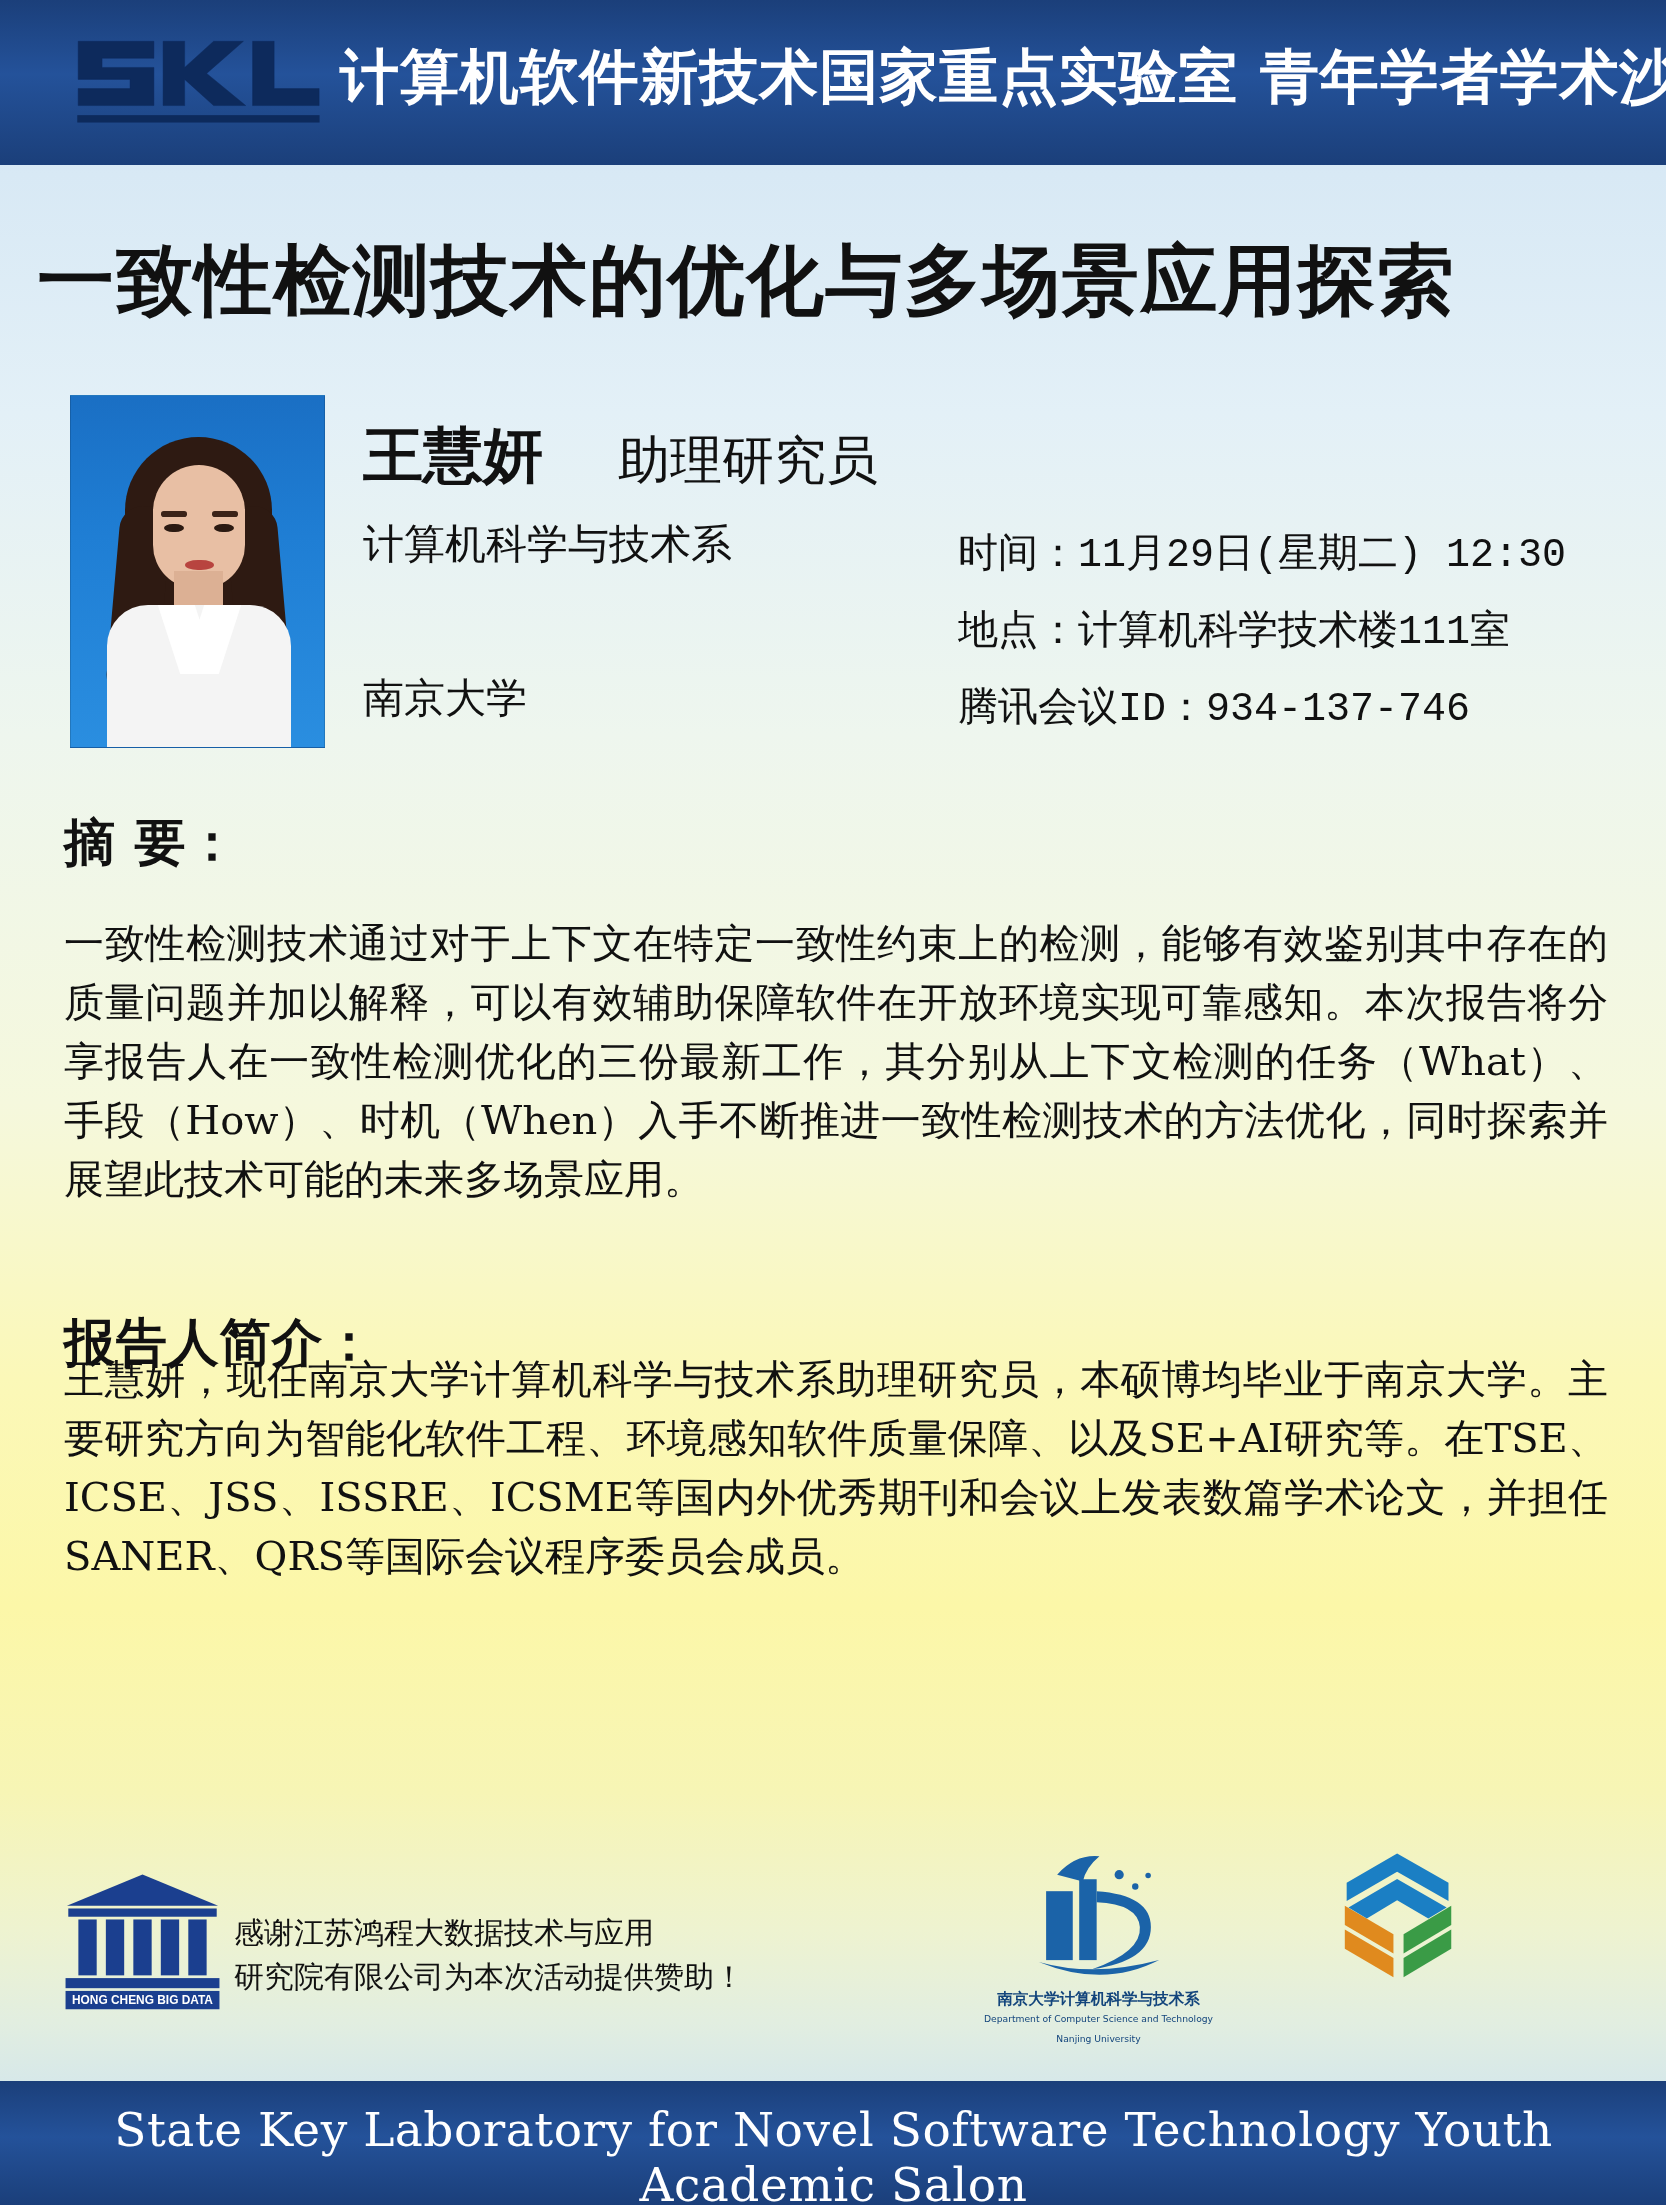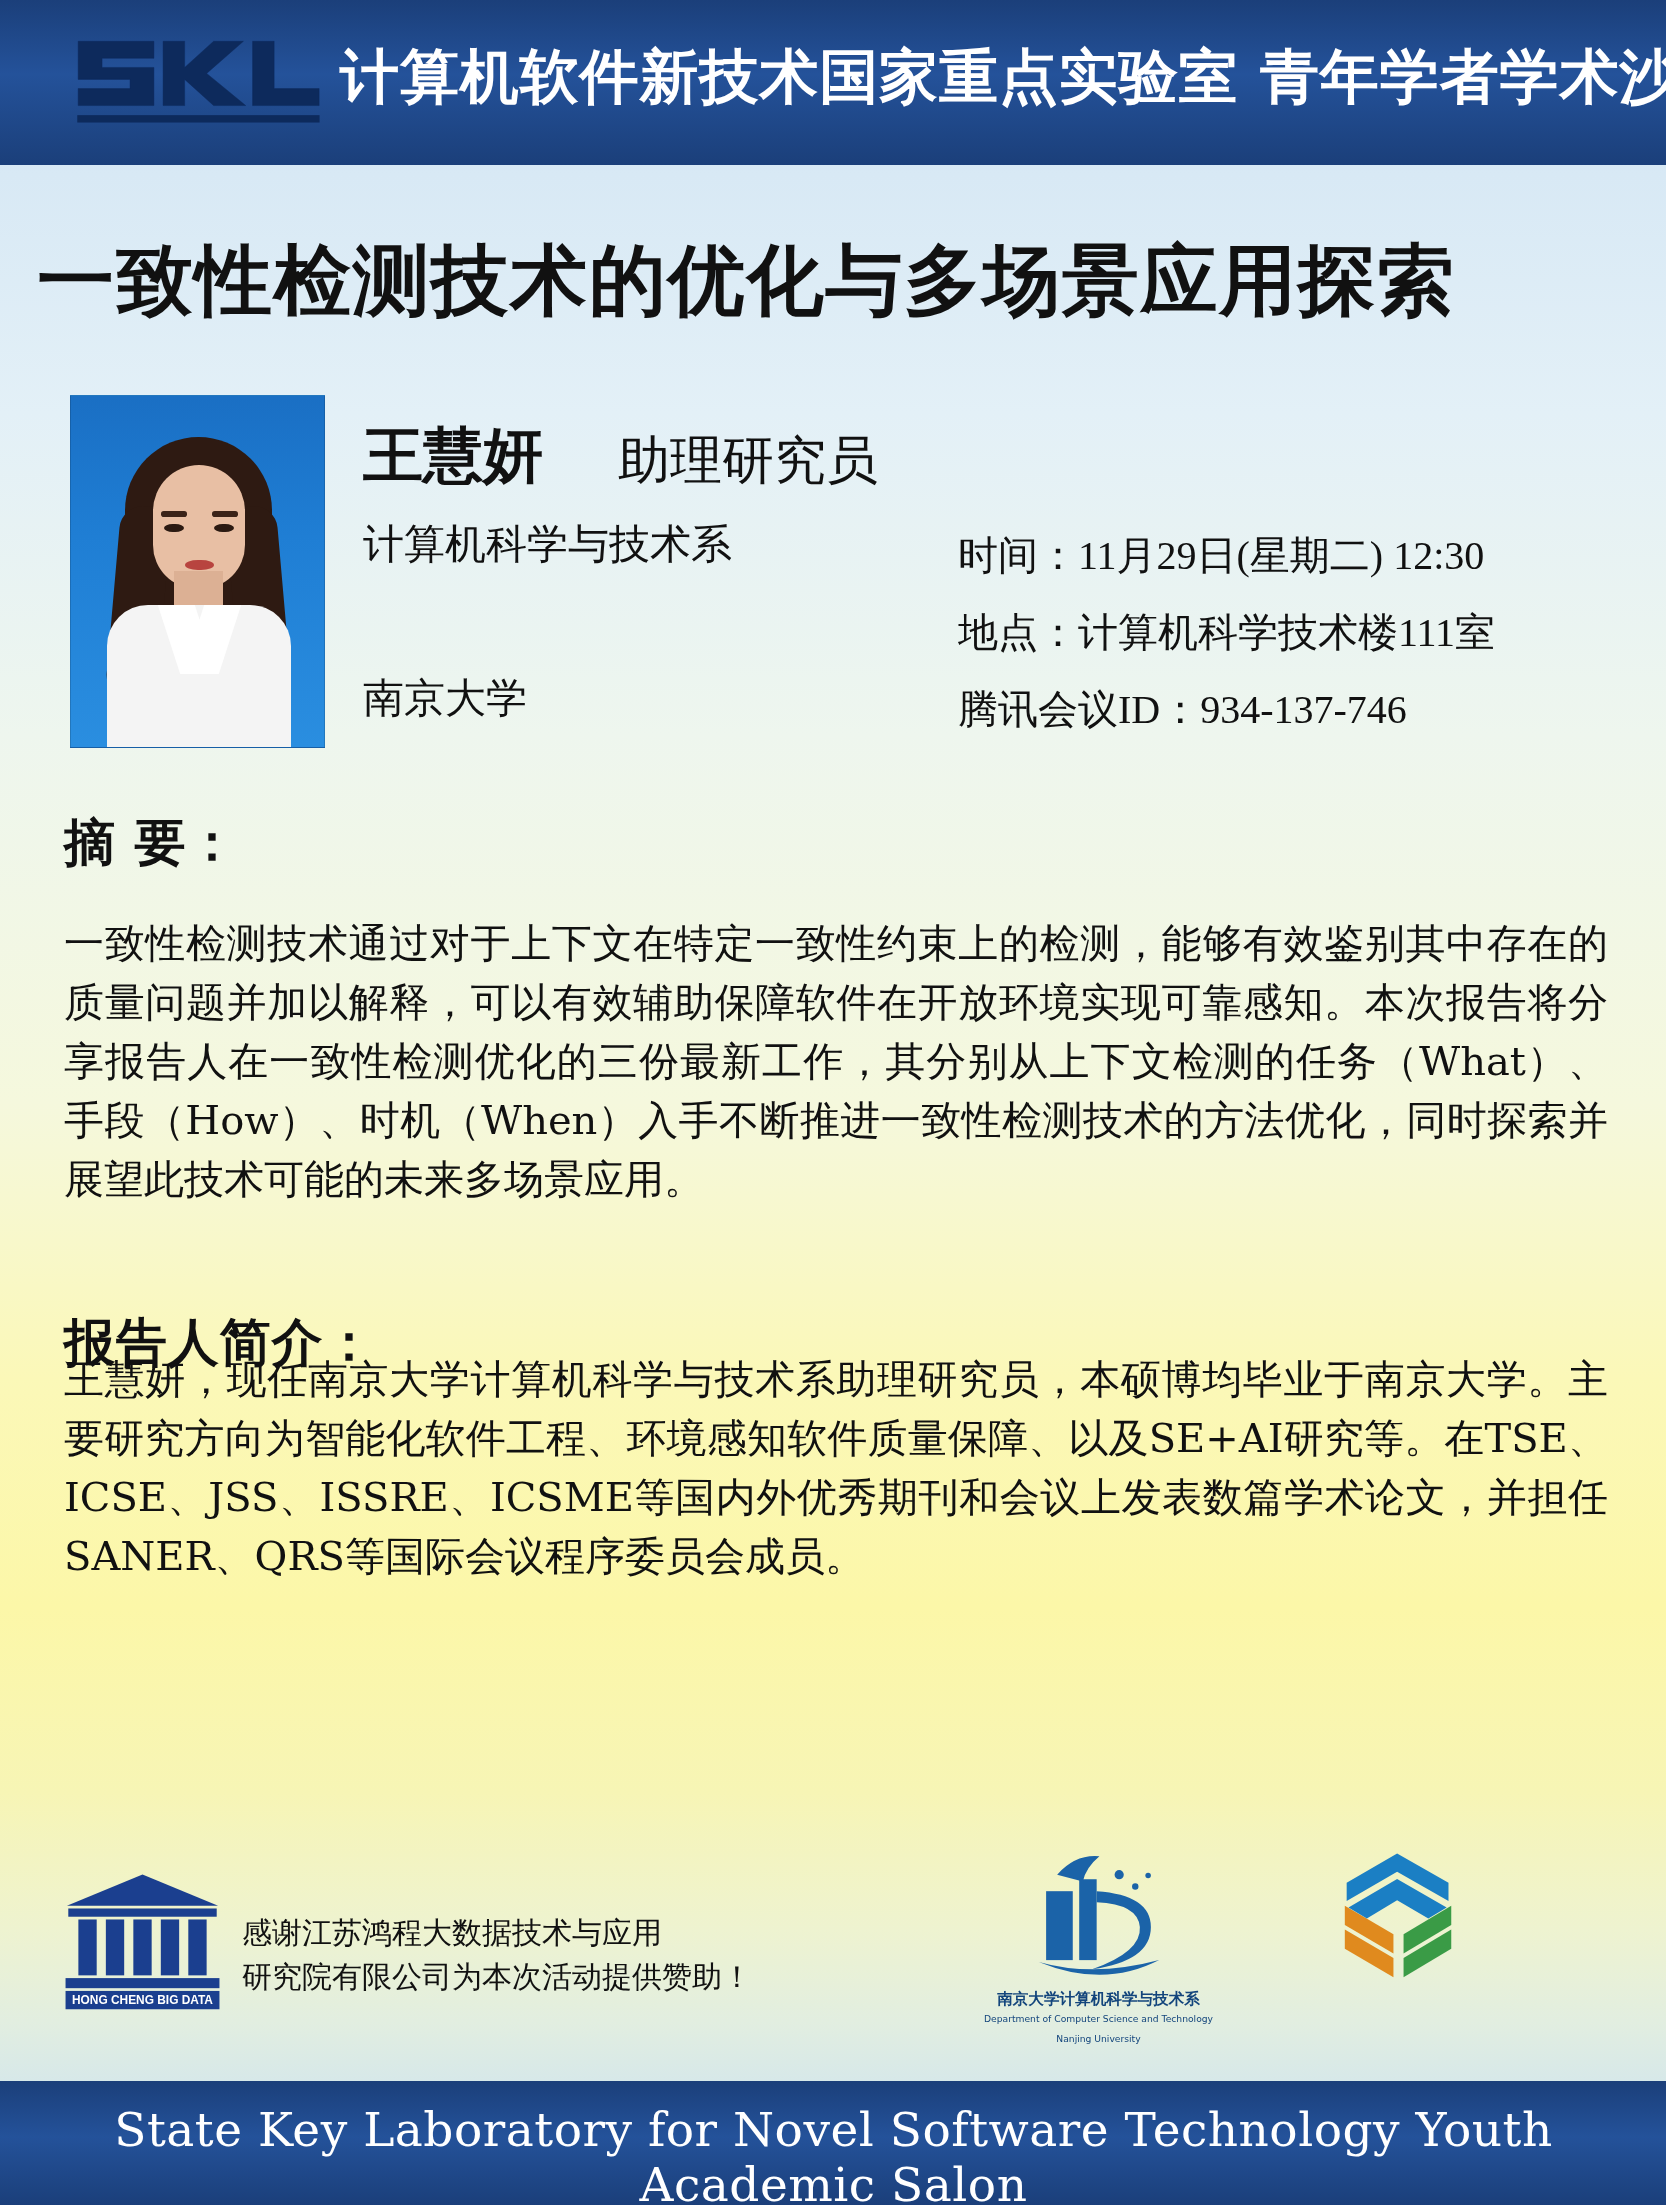--- a/index.html
+++ b/index.html
@@ -199,21 +199,21 @@
     color: #111111;
     font-family: "DejaVu Sans", "Liberation Sans", sans-serif;
   }
 
   .meta-list {
     position: absolute;
     left: 958px;
     top: 517px;
     font-size: 40px;
     color: #111111;
-    font-family: Liberation Serif, serif;
+    font-family: Liberation Mono, monospace;
     line-height: 77px;
   }
   .meta-row { white-space: nowrap; }
 
   
   .section-heading {
     position: absolute;
     font-size: 51px;
     font-weight: bold;
     color: #111111;
@@ -244,21 +244,20 @@
     height: 142px;
   }
   .sponsor-text {
     position: absolute;
     left: 234px;
     top: 1911px;
     font-size: 30px;
     color: #111111;
     line-height: 44px;
     font-family: "DejaVu Sans", "Liberation Sans", sans-serif;
-    margin-left: 8px;
   }
   .nju-logo {
     position: absolute;
     left: 1002px;
     top: 1847px;
     width: 193px;
     height: 138px;
   }
   .nju-caption {
     position: absolute;

